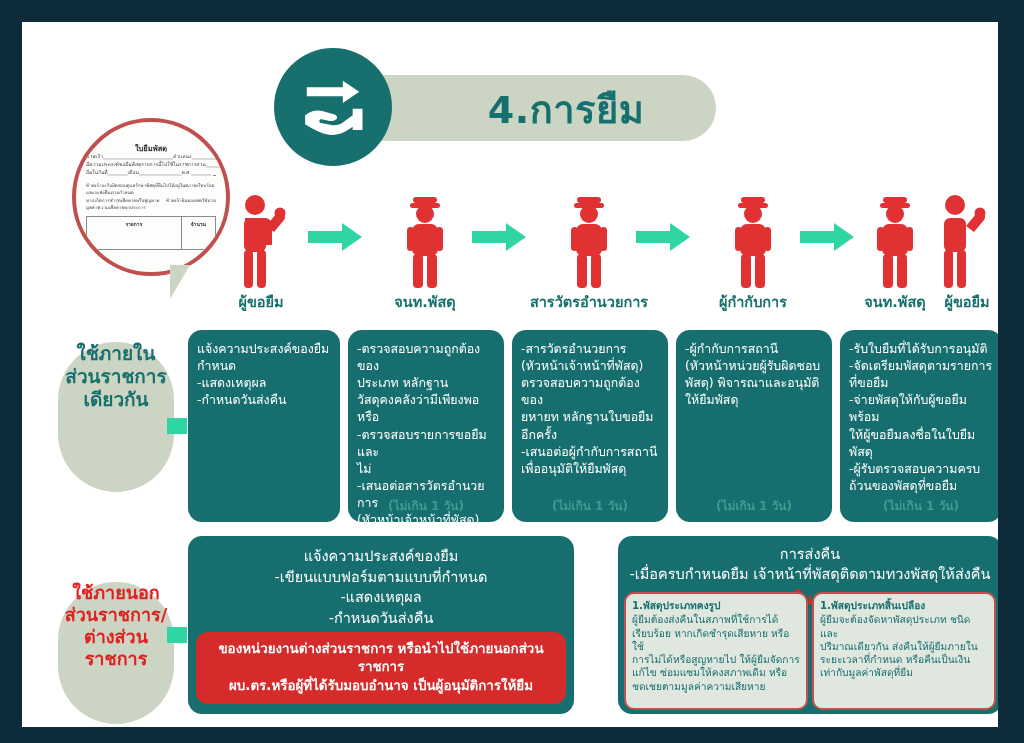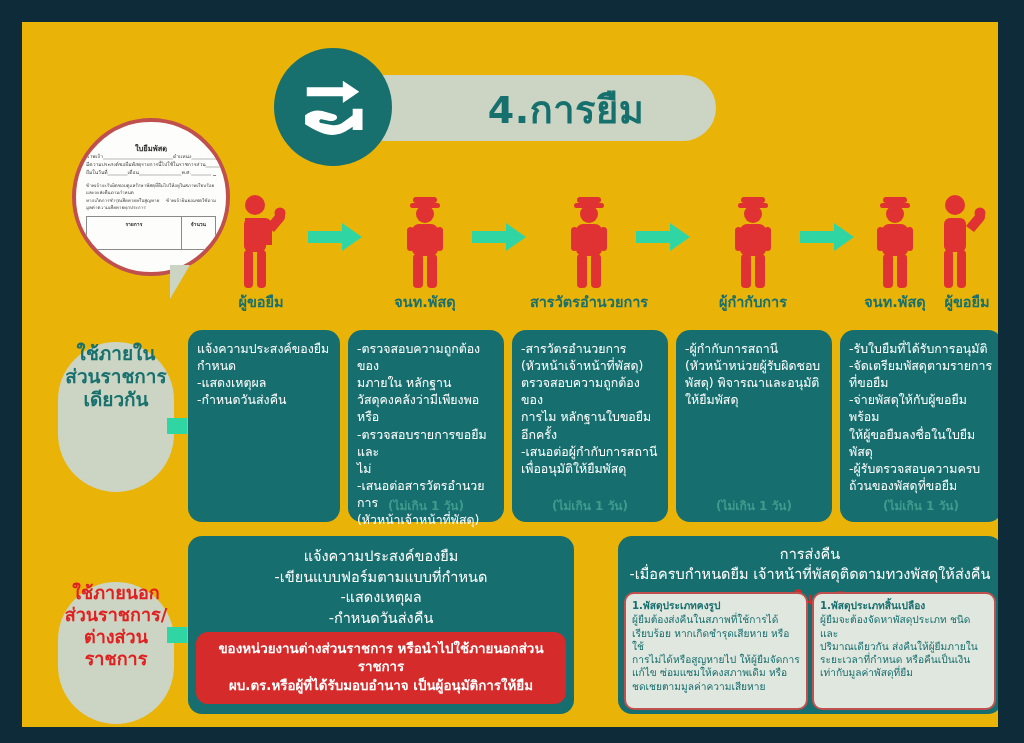--- a/index.html
+++ b/index.html
@@ -11,21 +11,21 @@
   }
   #page {
     position: relative;
     width: 1024px; height: 743px;
     background: #0d2b38;
   }
   #canvas {
     position: absolute;
     left: 22px; top: 22px;
     width: 976px; height: 705px;
-    background: #eab308;
+    background: #ffffff;
     overflow: hidden;
   }
 
   
   #header-icon {
     position: absolute; left: 252px; top: 26px;
     width: 118px; height: 118px;
     border-radius: 50%;
     background: #17706e;
     display: flex; align-items: center; justify-content: center;
@@ -392,34 +392,34 @@
 
     <div class="step-box" style="left:166px; width:152px;">
       <span class="line">แจ้งความประสงค์ของยืม</span>
       <span class="line"> กำหนด</span>
       <span class="line">-แสดงเหตุผล</span>
       <span class="line">-กำหนดวันส่งคืน</span>
     </div>
 
     <div class="step-box" style="left:326px; width:156px;">
       <span class="line">-ตรวจสอบความถูกต้องของ</span>
-      <span class="line"> มภายใน หลักฐาน</span>
+      <span class="line"> ประเภท หลักฐาน</span>
       <span class="line">วัสดุคงคลังว่ามีเพียงพอหรือ</span>
       <span class="line">-ตรวจสอบรายการขอยืมและ</span>
       <span class="line">ไม่</span>
       <span class="line">-เสนอต่อสารวัตรอำนวยการ</span>
       <span class="line">(หัวหน้าเจ้าหน้าที่พัสดุ)</span>
       <span class="step-note">(ไม่เกิน 1 วัน)</span>
     </div>
 
     <div class="step-box" style="left:490px; width:156px;">
       <span class="line">-สารวัตรอำนวยการ</span>
       <span class="line">(หัวหน้าเจ้าหน้าที่พัสดุ)</span>
       <span class="line"> ตรวจสอบความถูกต้องของ</span>
-      <span class="line"> การไม หลักฐานใบขอยืม</span>
+      <span class="line"> ยหายท หลักฐานใบขอยืม</span>
       <span class="line"> อีกครั้ง</span>
       <span class="line">-เสนอต่อผู้กำกับการสถานี</span>
       <span class="line">เพื่ออนุมัติให้ยืมพัสดุ</span>
       <span class="step-note">(ไม่เกิน 1 วัน)</span>
     </div>
 
     <div class="step-box" style="left:654px; width:156px;">
       <span class="line">-ผู้กำกับการสถานี</span>
       <span class="line">(หัวหน้าหน่วยผู้รับผิดชอบ</span>
       <span class="line">พัสดุ) พิจารณาและอนุมัติ</span>

